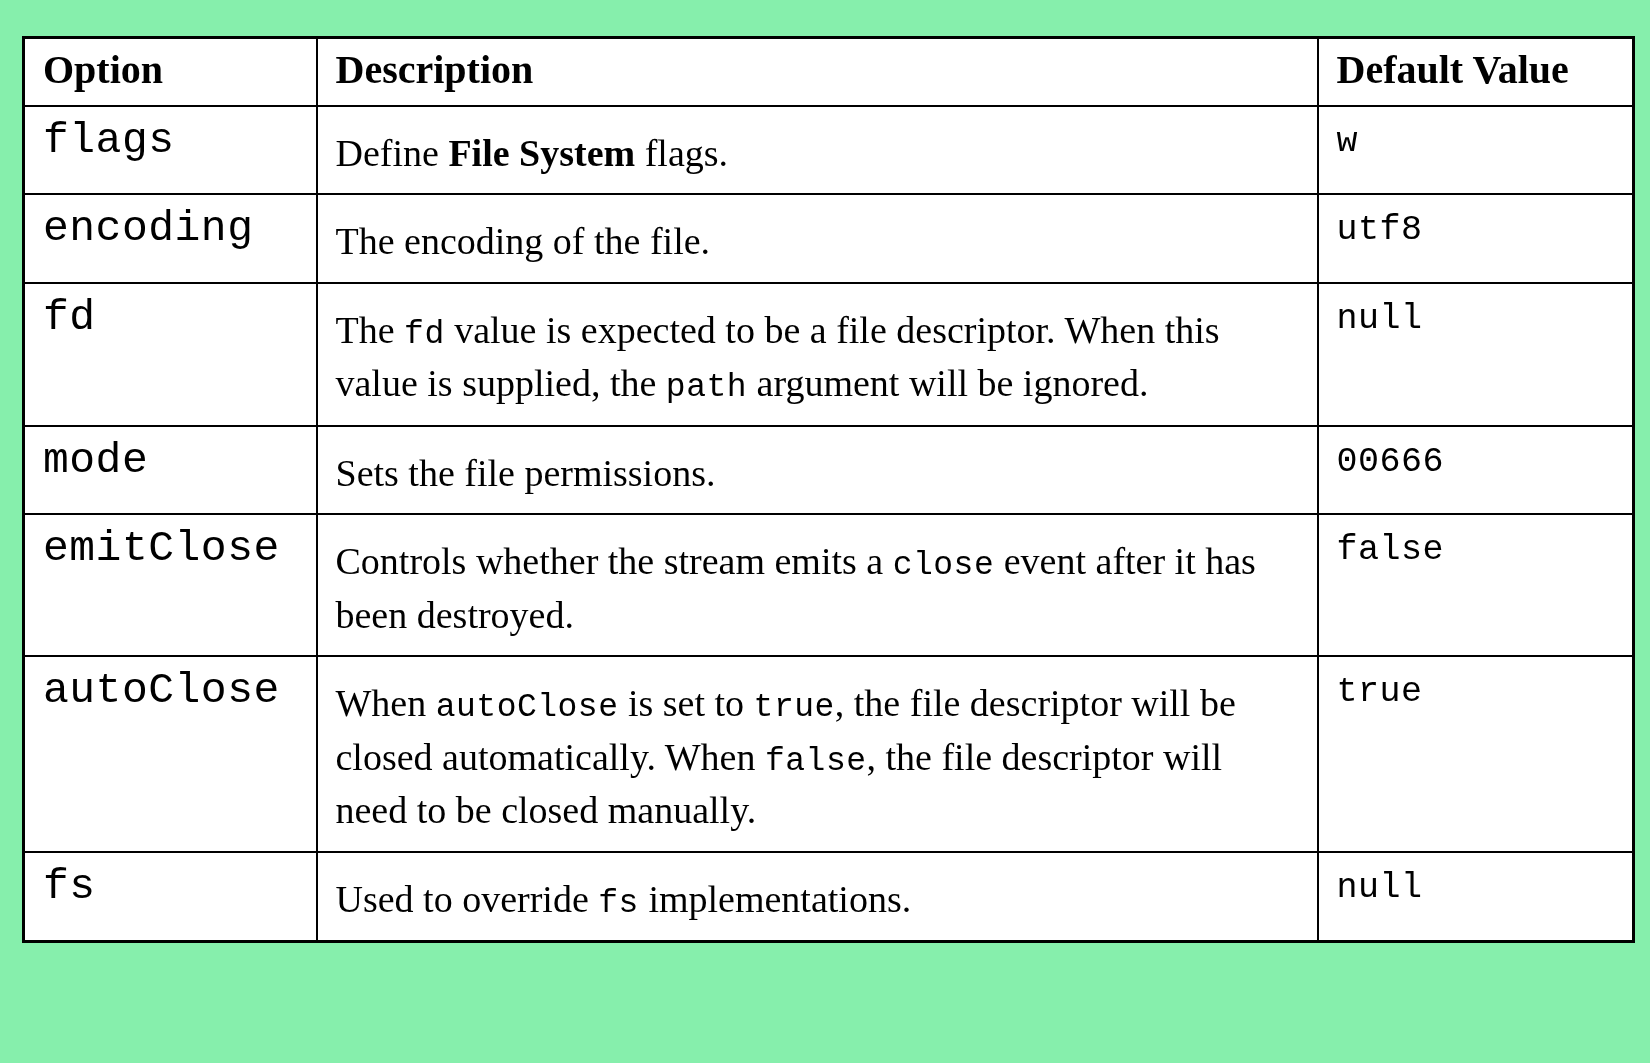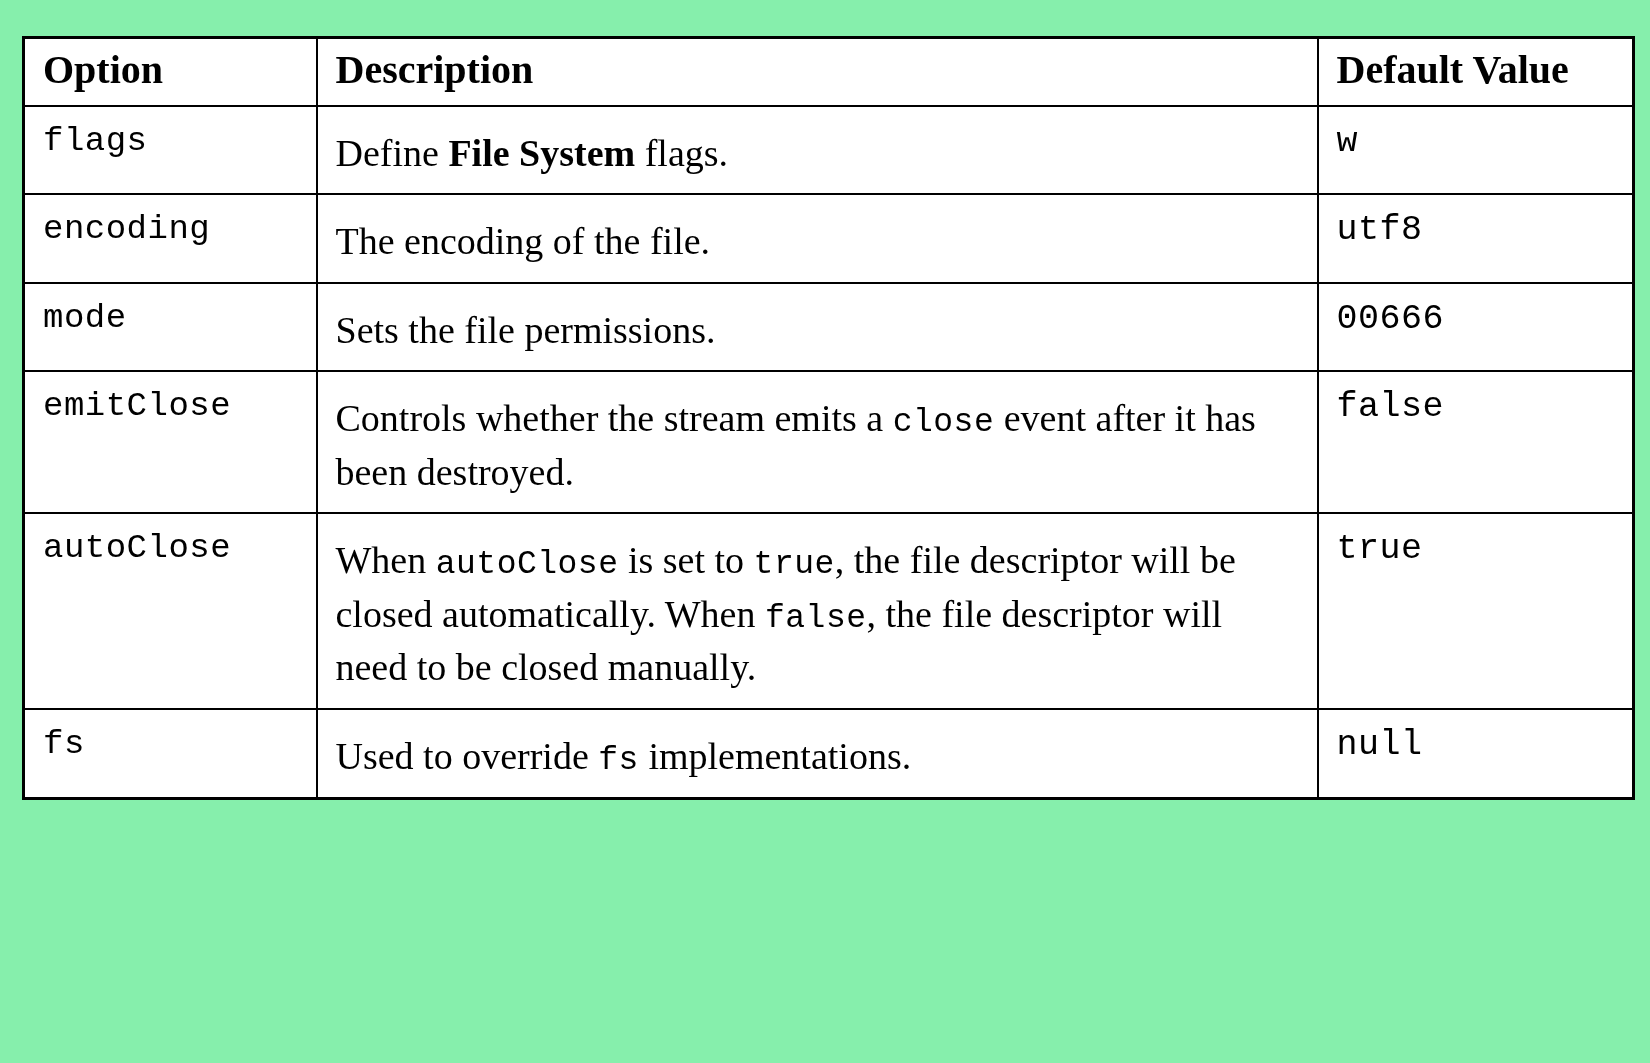--- a/index.html
+++ b/index.html
@@ -58,25 +58,25 @@
     font-size: 40px;
     line-height: 1.05;
     padding-top: 12px;
     padding-bottom: 16px;
     white-space: nowrap;
   }
 
   
   td.opt-name {
     font-family: "Liberation Mono", "DejaVu Sans Mono", monospace;
-    font-size: 34px;
+    font-size: 43px;
     line-height: 1.2;
     letter-spacing: 0.5px;
     white-space: nowrap;
-    padding-top: 14px;
+    padding-top: 8px;
   }
 
   
   td.opt-desc {
     font-family: "Liberation Serif", "DejaVu Serif", serif;
     font-size: 38px;
     line-height: 1.38;
     padding-top: 20px;
     padding-right: 14px;
   }
@@ -123,20 +123,25 @@
           <td class="opt-name">flags</td>
           <td class="opt-desc"><span>Define </span><span class="strong">File System</span><span> flags.</span></td>
           <td class="opt-default">w</td>
         </tr>
         <tr>
           <td class="opt-name">encoding</td>
           <td class="opt-desc"><span>The encoding of the file.</span></td>
           <td class="opt-default">utf8</td>
         </tr>
         <tr>
+          <td class="opt-name">fd</td>
+          <td class="opt-desc"><span>The </span><span class="code">fd</span><span> value is expected to be a file descriptor. When this value is supplied, the </span><span class="code">path</span><span> argument will be ignored.</span></td>
+          <td class="opt-default">null</td>
+        </tr>
+        <tr>
           <td class="opt-name">mode</td>
           <td class="opt-desc"><span>Sets the file permissions.</span></td>
           <td class="opt-default">00666</td>
         </tr>
         <tr>
           <td class="opt-name">emitClose</td>
           <td class="opt-desc"><span>Controls whether the stream emits a </span><span class="code">close</span><span> event after it has been destroyed.</span></td>
           <td class="opt-default">false</td>
         </tr>
         <tr>

